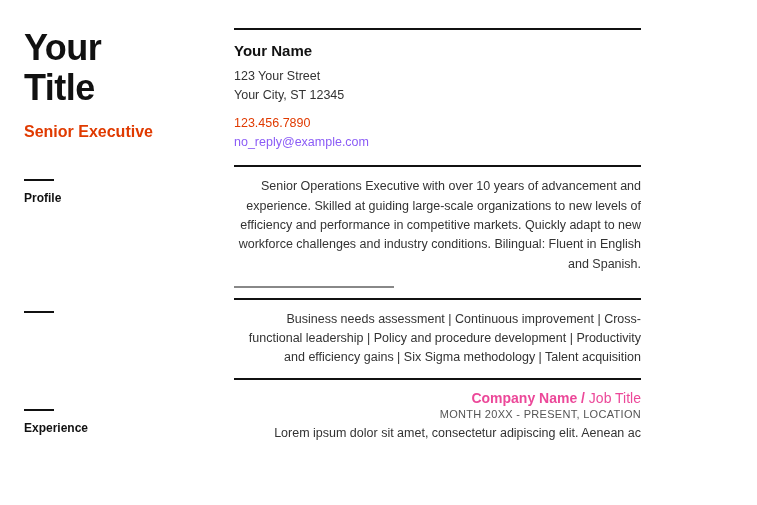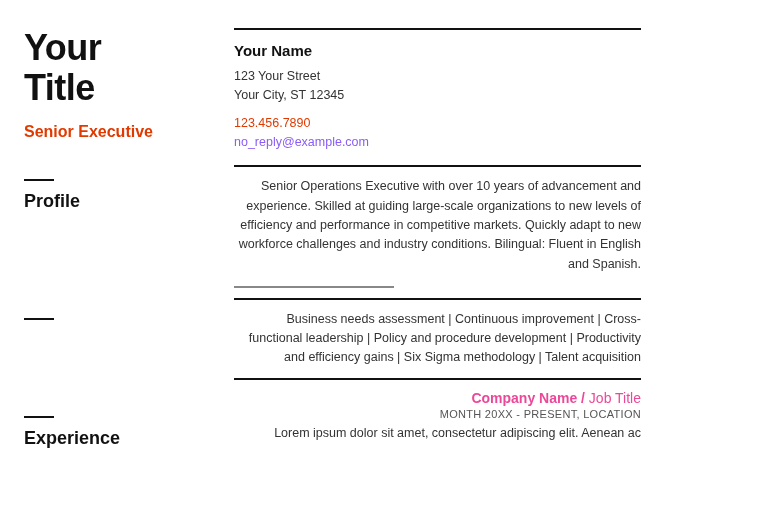--- a/index.html
+++ b/index.html
@@ -48,21 +48,21 @@
     }
 
     .sidebar-divider {
       width: 30px;
       height: 2px;
       background: #111;
       margin-bottom: 14px;
     }
 
     .sidebar-section-label {
-      font-size: 18px;
+      font-size: 12px;
       font-weight: 700;
       color: #111;
       margin-bottom: 0;
     }
 
     .sidebar-sections {
       margin-top: 10px;
     }
 
     .sidebar-section-row {

